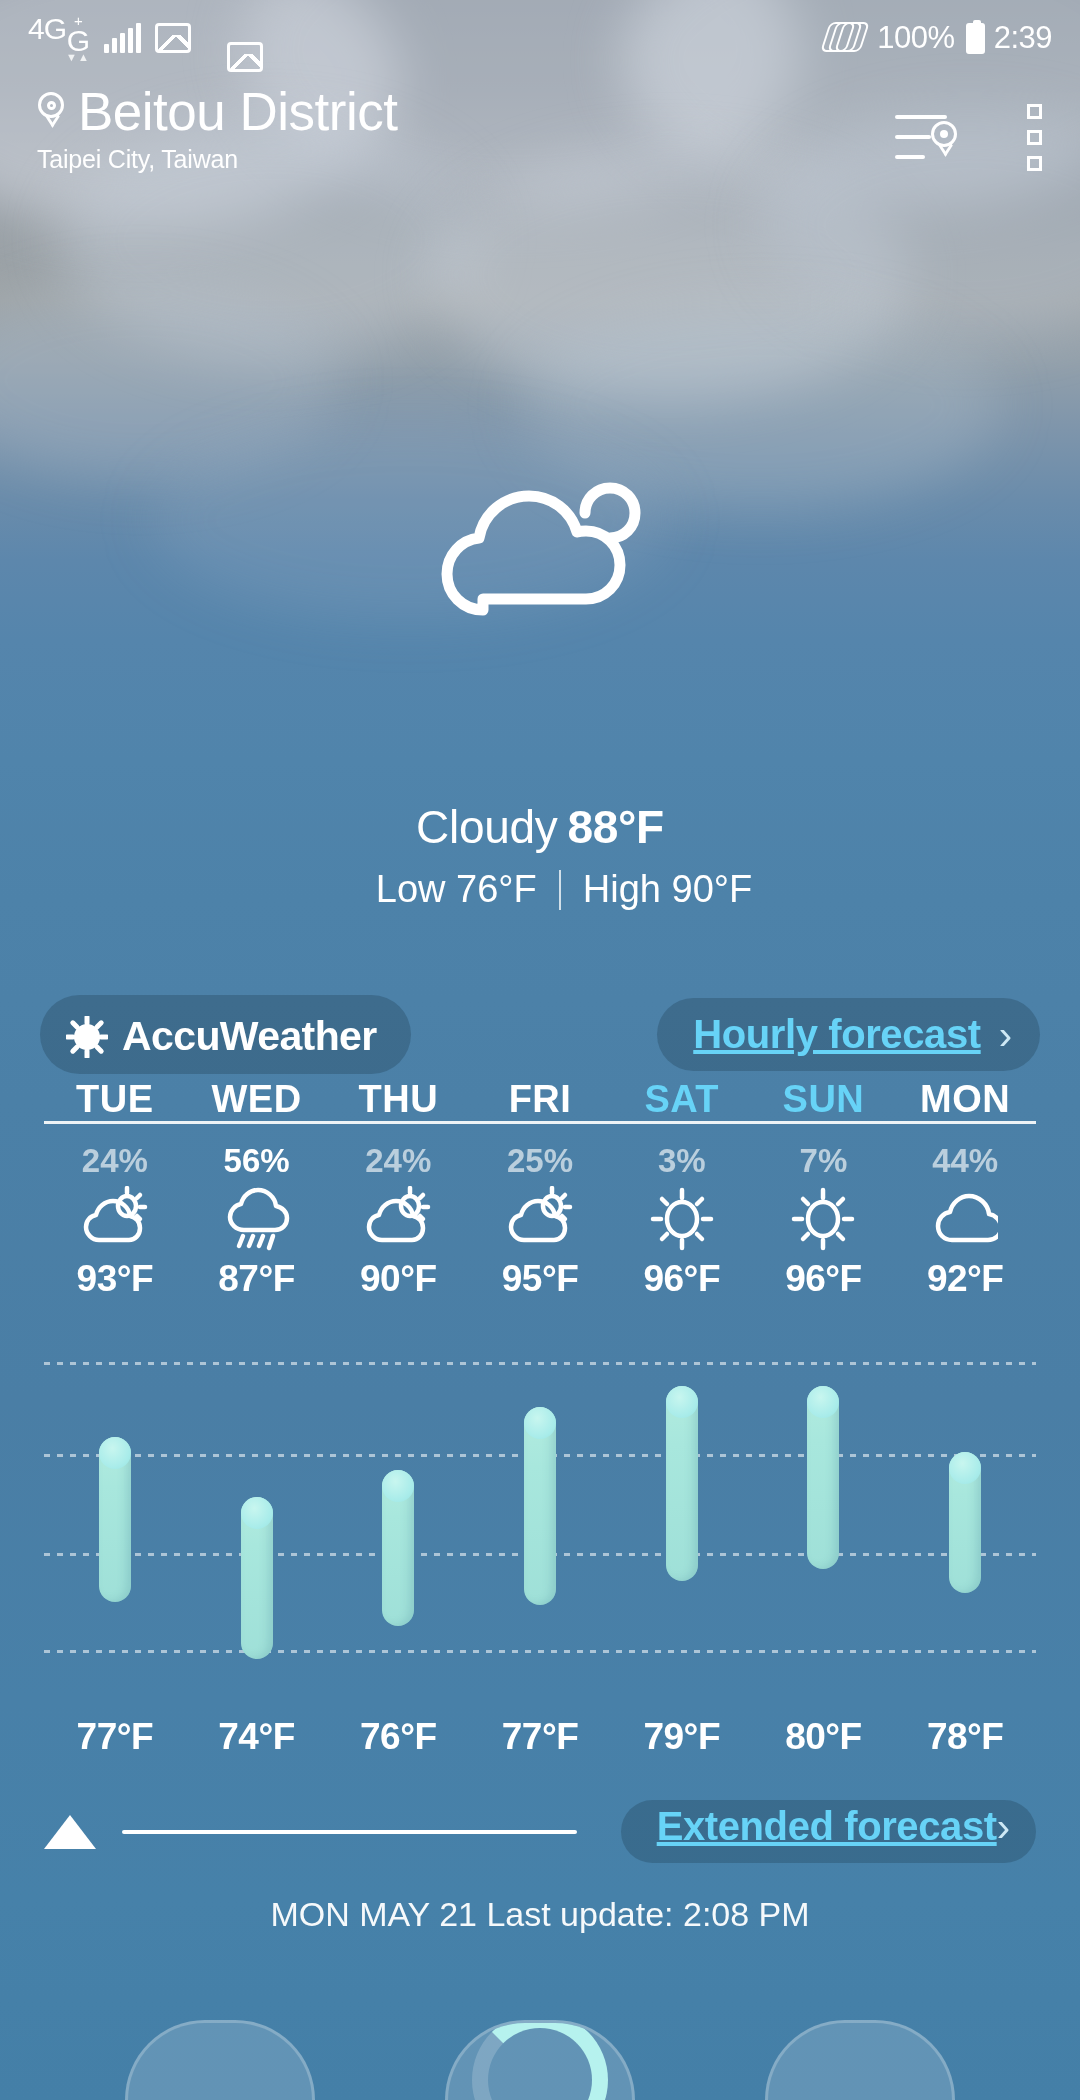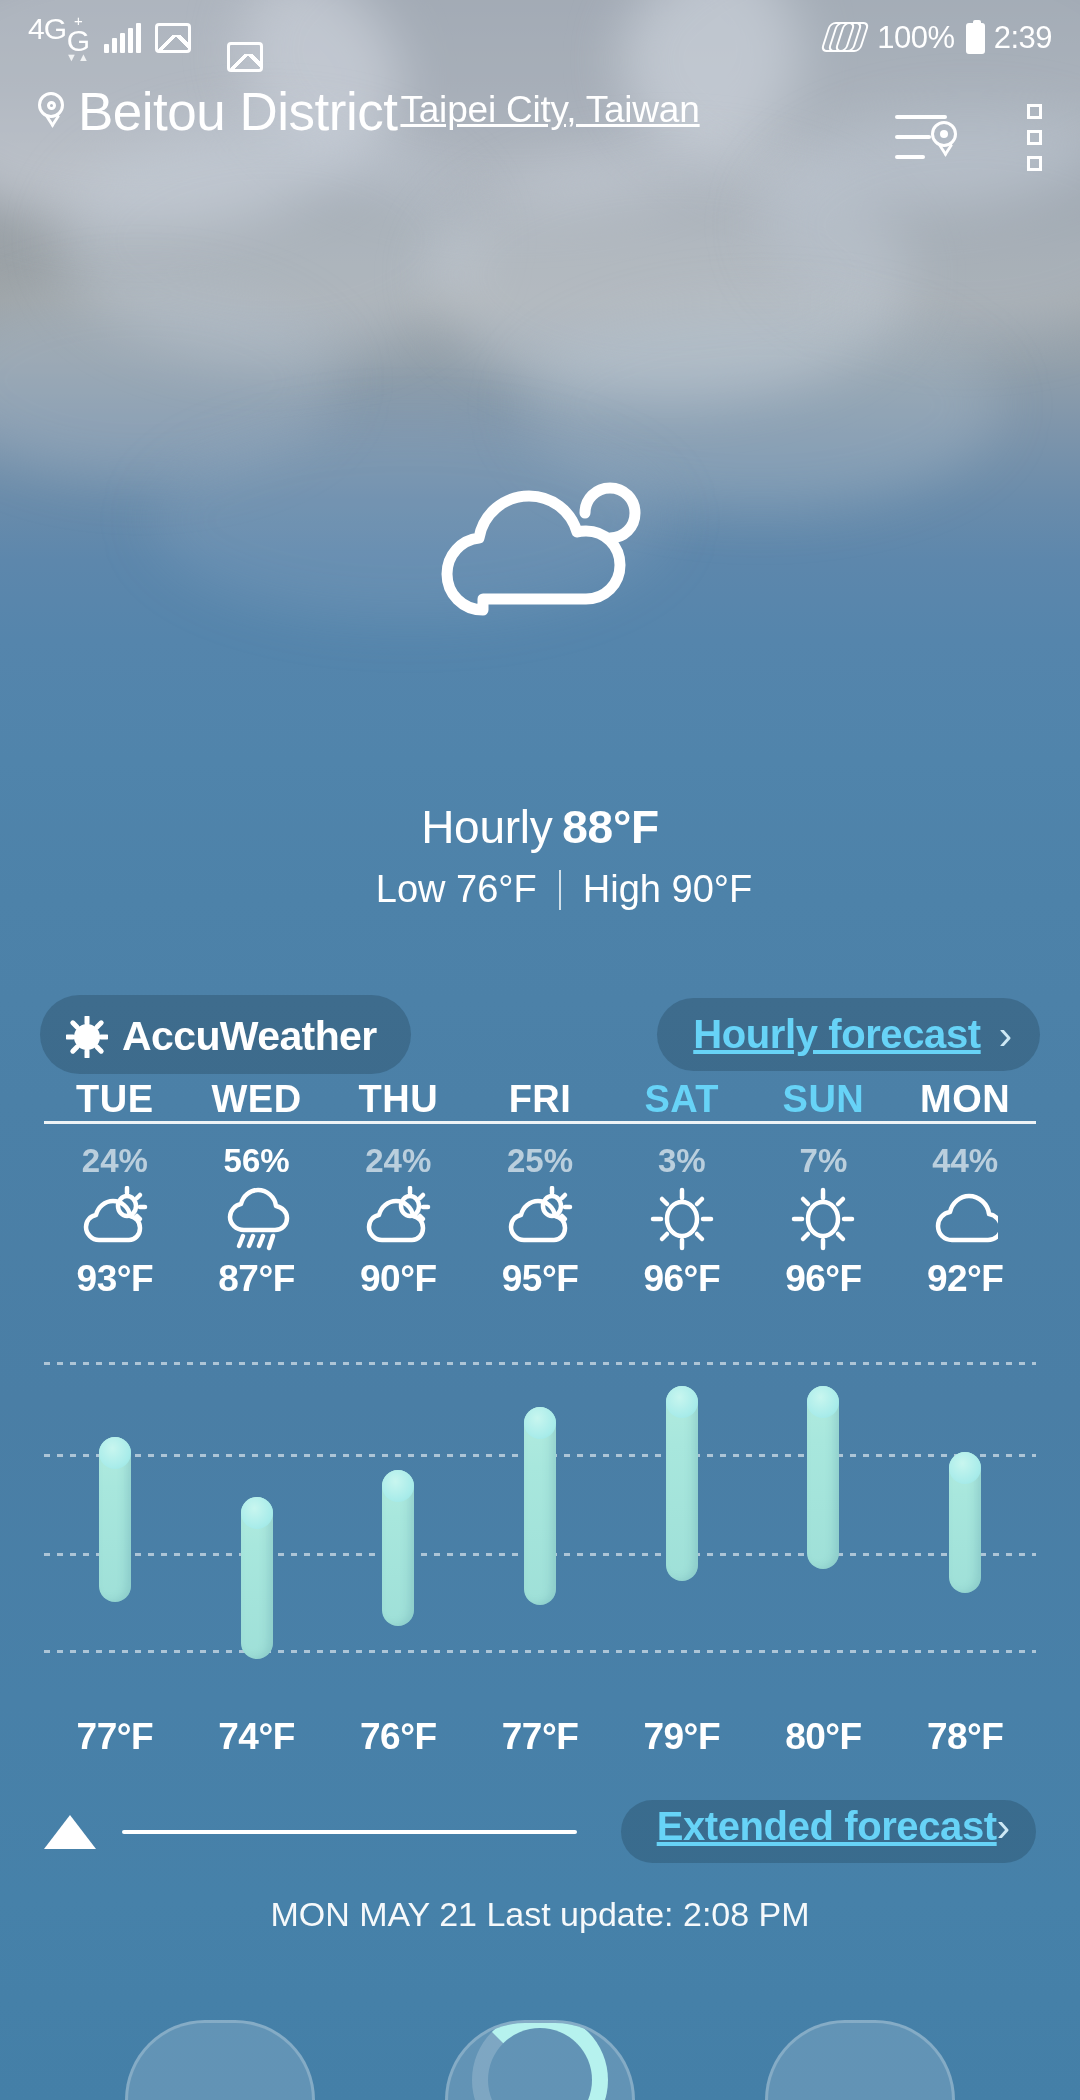--- a/index.html
+++ b/index.html
@@ -71,30 +71,30 @@
   .nfc { width:42px; height:40px; position:relative; margin-right:4px; }
   .nfc span { position:absolute; border:2.5px solid #fff; border-radius:6px;
     width:26px; height:30px; transform:skewX(-18deg); }
   .nfc span:nth-child(1){ left:0; top:4px; }
   .nfc span:nth-child(2){ left:7px; top:4px; }
   .nfc span:nth-child(3){ left:14px; top:4px; }
 
   
   #header { position:absolute; top:84px; left:0; right:0; padding:0 34px;
     display:flex; align-items:flex-start; justify-content:space-between; color:#fff; }
-  .loc-wrap { display:flex; flex-direction:row; }
+  .loc-wrap { display:flex; flex-direction:column; }
   .loc-line { display:flex; align-items:center; gap:10px; }
   .pin { width:34px; height:44px; position:relative; flex:none; }
   .pin::before { content:""; position:absolute; top:2px; left:4px; width:26px; height:26px;
     border:3.5px solid #fff; border-radius:50% 50% 50% 50%; box-sizing:border-box; }
   .pin::after { content:""; position:absolute; top:20px; left:12px; width:10px; height:10px;
     border-right:3.5px solid #fff; border-bottom:3.5px solid #fff; transform:rotate(45deg) skew(12deg,12deg); }
   .pin b { position:absolute; top:11px; left:13px; width:9px; height:9px; border:3px solid #fff; border-radius:50%; }
   .city { font-size:53px; font-weight:400; letter-spacing:-.5px; line-height:1.05; }
-  .region { font-size:37px; font-weight:400; margin-left:3px; margin-top:5px; letter-spacing:-.2px;text-decoration:underline; }
+  .region { font-size:25px; font-weight:400; margin-left:3px; margin-top:5px; letter-spacing:-.2px; }
   .hdr-icons { display:flex; align-items:center; gap:66px; margin-top:16px; }
   .list-loc { width:62px; height:54px; position:relative; }
   .list-loc i { position:absolute; left:0; height:4px; background:#fff; border-radius:2px; }
   .list-loc i:nth-child(1){ top:4px; width:52px; }
   .list-loc i:nth-child(2){ top:24px; width:36px; }
   .list-loc i:nth-child(3){ top:44px; width:30px; }
   .list-loc .mk { position:absolute; right:-2px; top:10px; width:30px; height:42px; }
   .list-loc .mk::before { content:""; position:absolute; top:0; left:2px; width:26px; height:26px;
     border:3.5px solid #fff; border-radius:50%; box-sizing:border-box; }
   .list-loc .mk::after { content:""; position:absolute; top:18px; left:10px; width:10px; height:10px;
@@ -252,21 +252,21 @@
 
 <div id="hero-icon">
   <svg width="230" height="160" viewBox="0 0 230 160" fill="none" stroke="#ffffff" stroke-width="11" stroke-linecap="round" stroke-linejoin="round">
     <path d="M160 47c0-14 11-25 25-25s25 11 25 25-11 25-25 25"></path>
     <path d="M58 144c-20 0-36-16-36-36 0-19 14-34 32-36 4-24 25-42 50-42 23 0 42 15 48 36 3-1 6-1 9-1 19 0 34 15 34 34s-15 34-34 34H58z"></path>
   </svg>
 </div>
 
 <div id="conditions">
   <div class="cond-main">
-    <span>Hourly</span><b>88°F</b>
+    <span>Cloudy</span><b>88°F</b>
   </div>
   <div class="cond-sub">
     <span>Low 76°F</span>
     <span class="divider-v"></span>
     <span>High 90°F</span>
   </div>
 </div>
 
 <div id="chips">
   <div class="chip" id="accu-chip">

